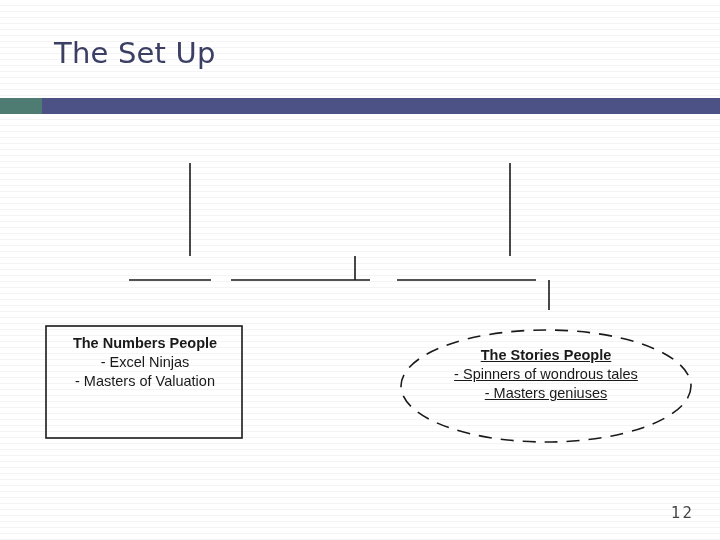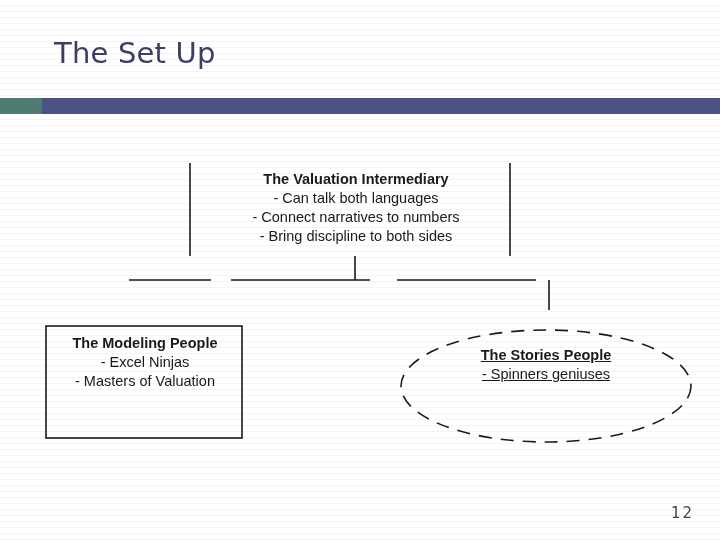--- a/index.html
+++ b/index.html
@@ -151,35 +151,30 @@
         <line x1="397" y1="162" x2="536" y2="162" stroke="#1a1a1a" stroke-width="1.6"></line>
         <line x1="355" y1="138" x2="355" y2="162" stroke="#1a1a1a" stroke-width="1.6"></line>
         <line x1="549" y1="162" x2="549" y2="192" stroke="#1a1a1a" stroke-width="1.6"></line>
       </g>
 
       <rect x="46" y="208" width="196" height="112" fill="none" stroke="#1a1a1a" stroke-width="1.6"></rect>
 
       <ellipse cx="546" cy="268" rx="145" ry="56" fill="none" stroke="#1a1a1a" stroke-width="1.6" stroke-dasharray="13 9"></ellipse>
     </svg>
 
-    <div class="node-text" id="valuation-intermediary-text">
-      <span class="head">The Valuation Intermediary</span>
-      <span class="line">- Can talk both languages</span>
-      <span class="line">- Connect narratives to numbers</span>
-      <span class="line">- Bring discipline to both sides</span>
-    </div>
 
     <div class="node-text" id="numbers-people-text">
-      <span class="head">The Modeling People</span>
+      <span class="head">The Numbers People</span>
       <span class="line">- Excel Ninjas</span>
       <span class="line">- Masters of Valuation</span>
     </div>
 
     <div class="node-text" id="stories-people-text">
       <span class="head">The Stories People</span>
-      <span class="line">- Spinners geniuses</span>
+      <span class="line">- Spinners of wondrous tales</span>
+      <span class="line">- Masters geniuses</span>
     </div>
 
   </div>
 
   <div class="page-number">12</div>
 
 </div>
 
 </body></html>

